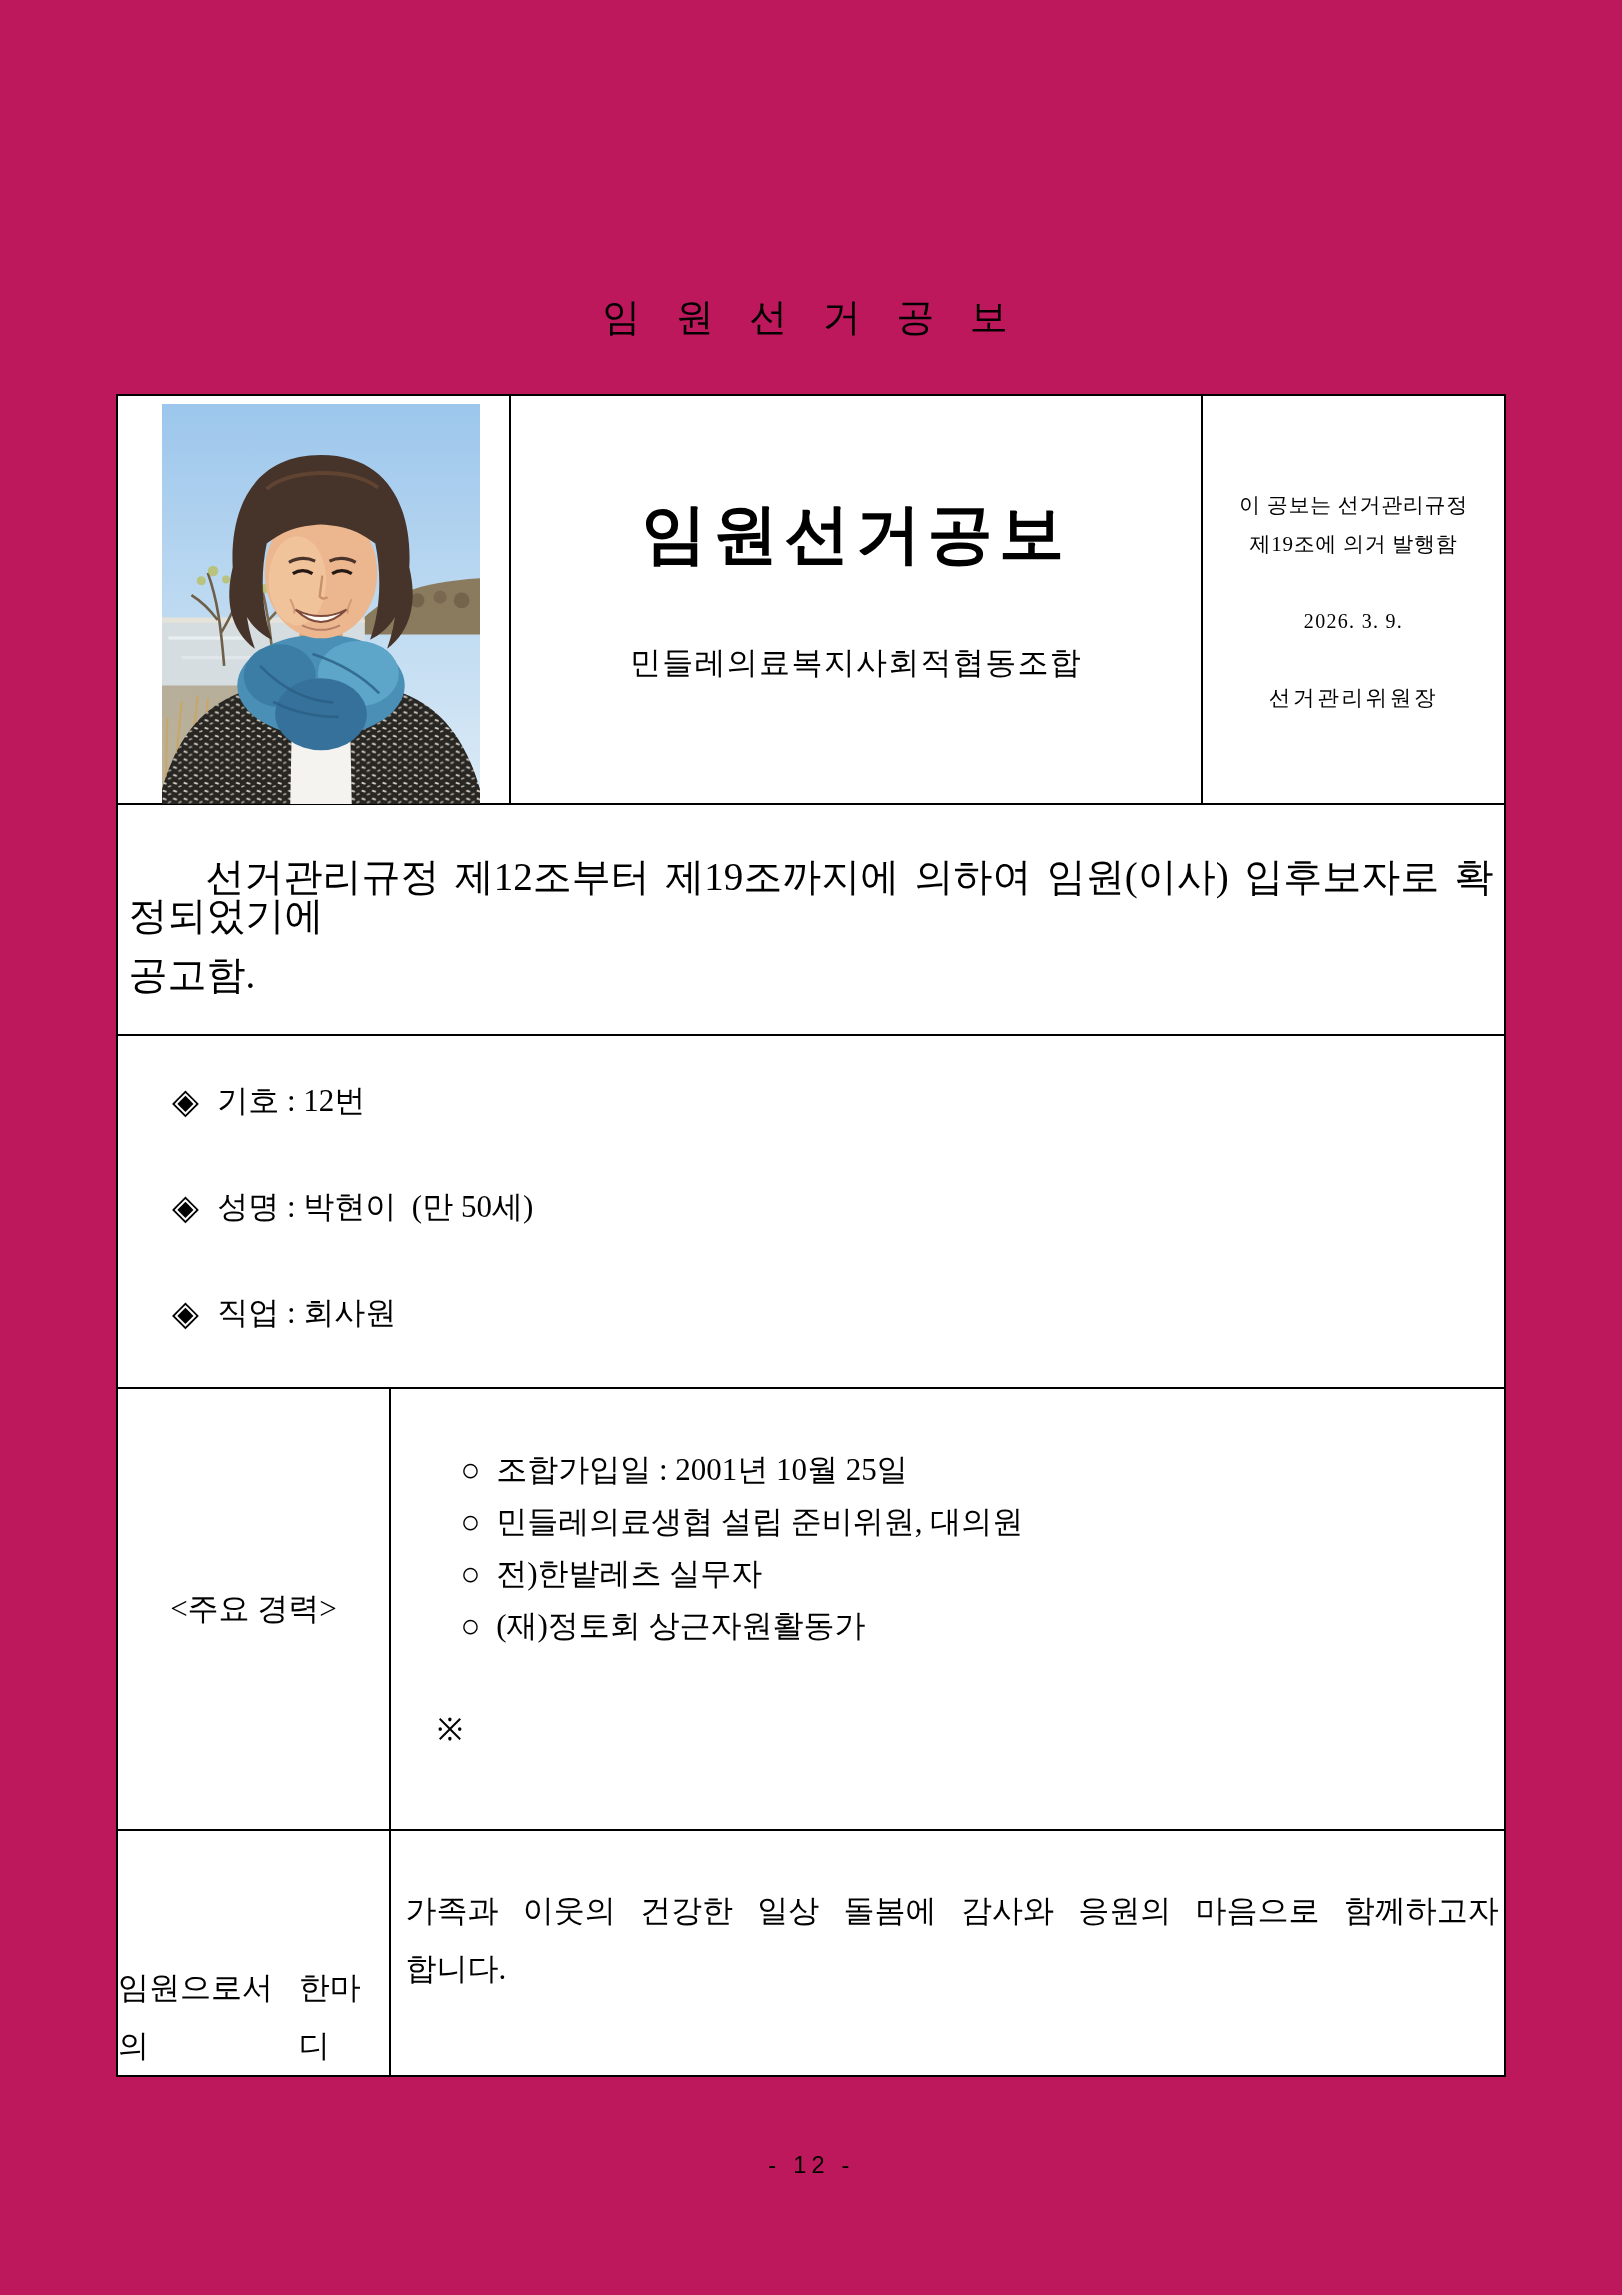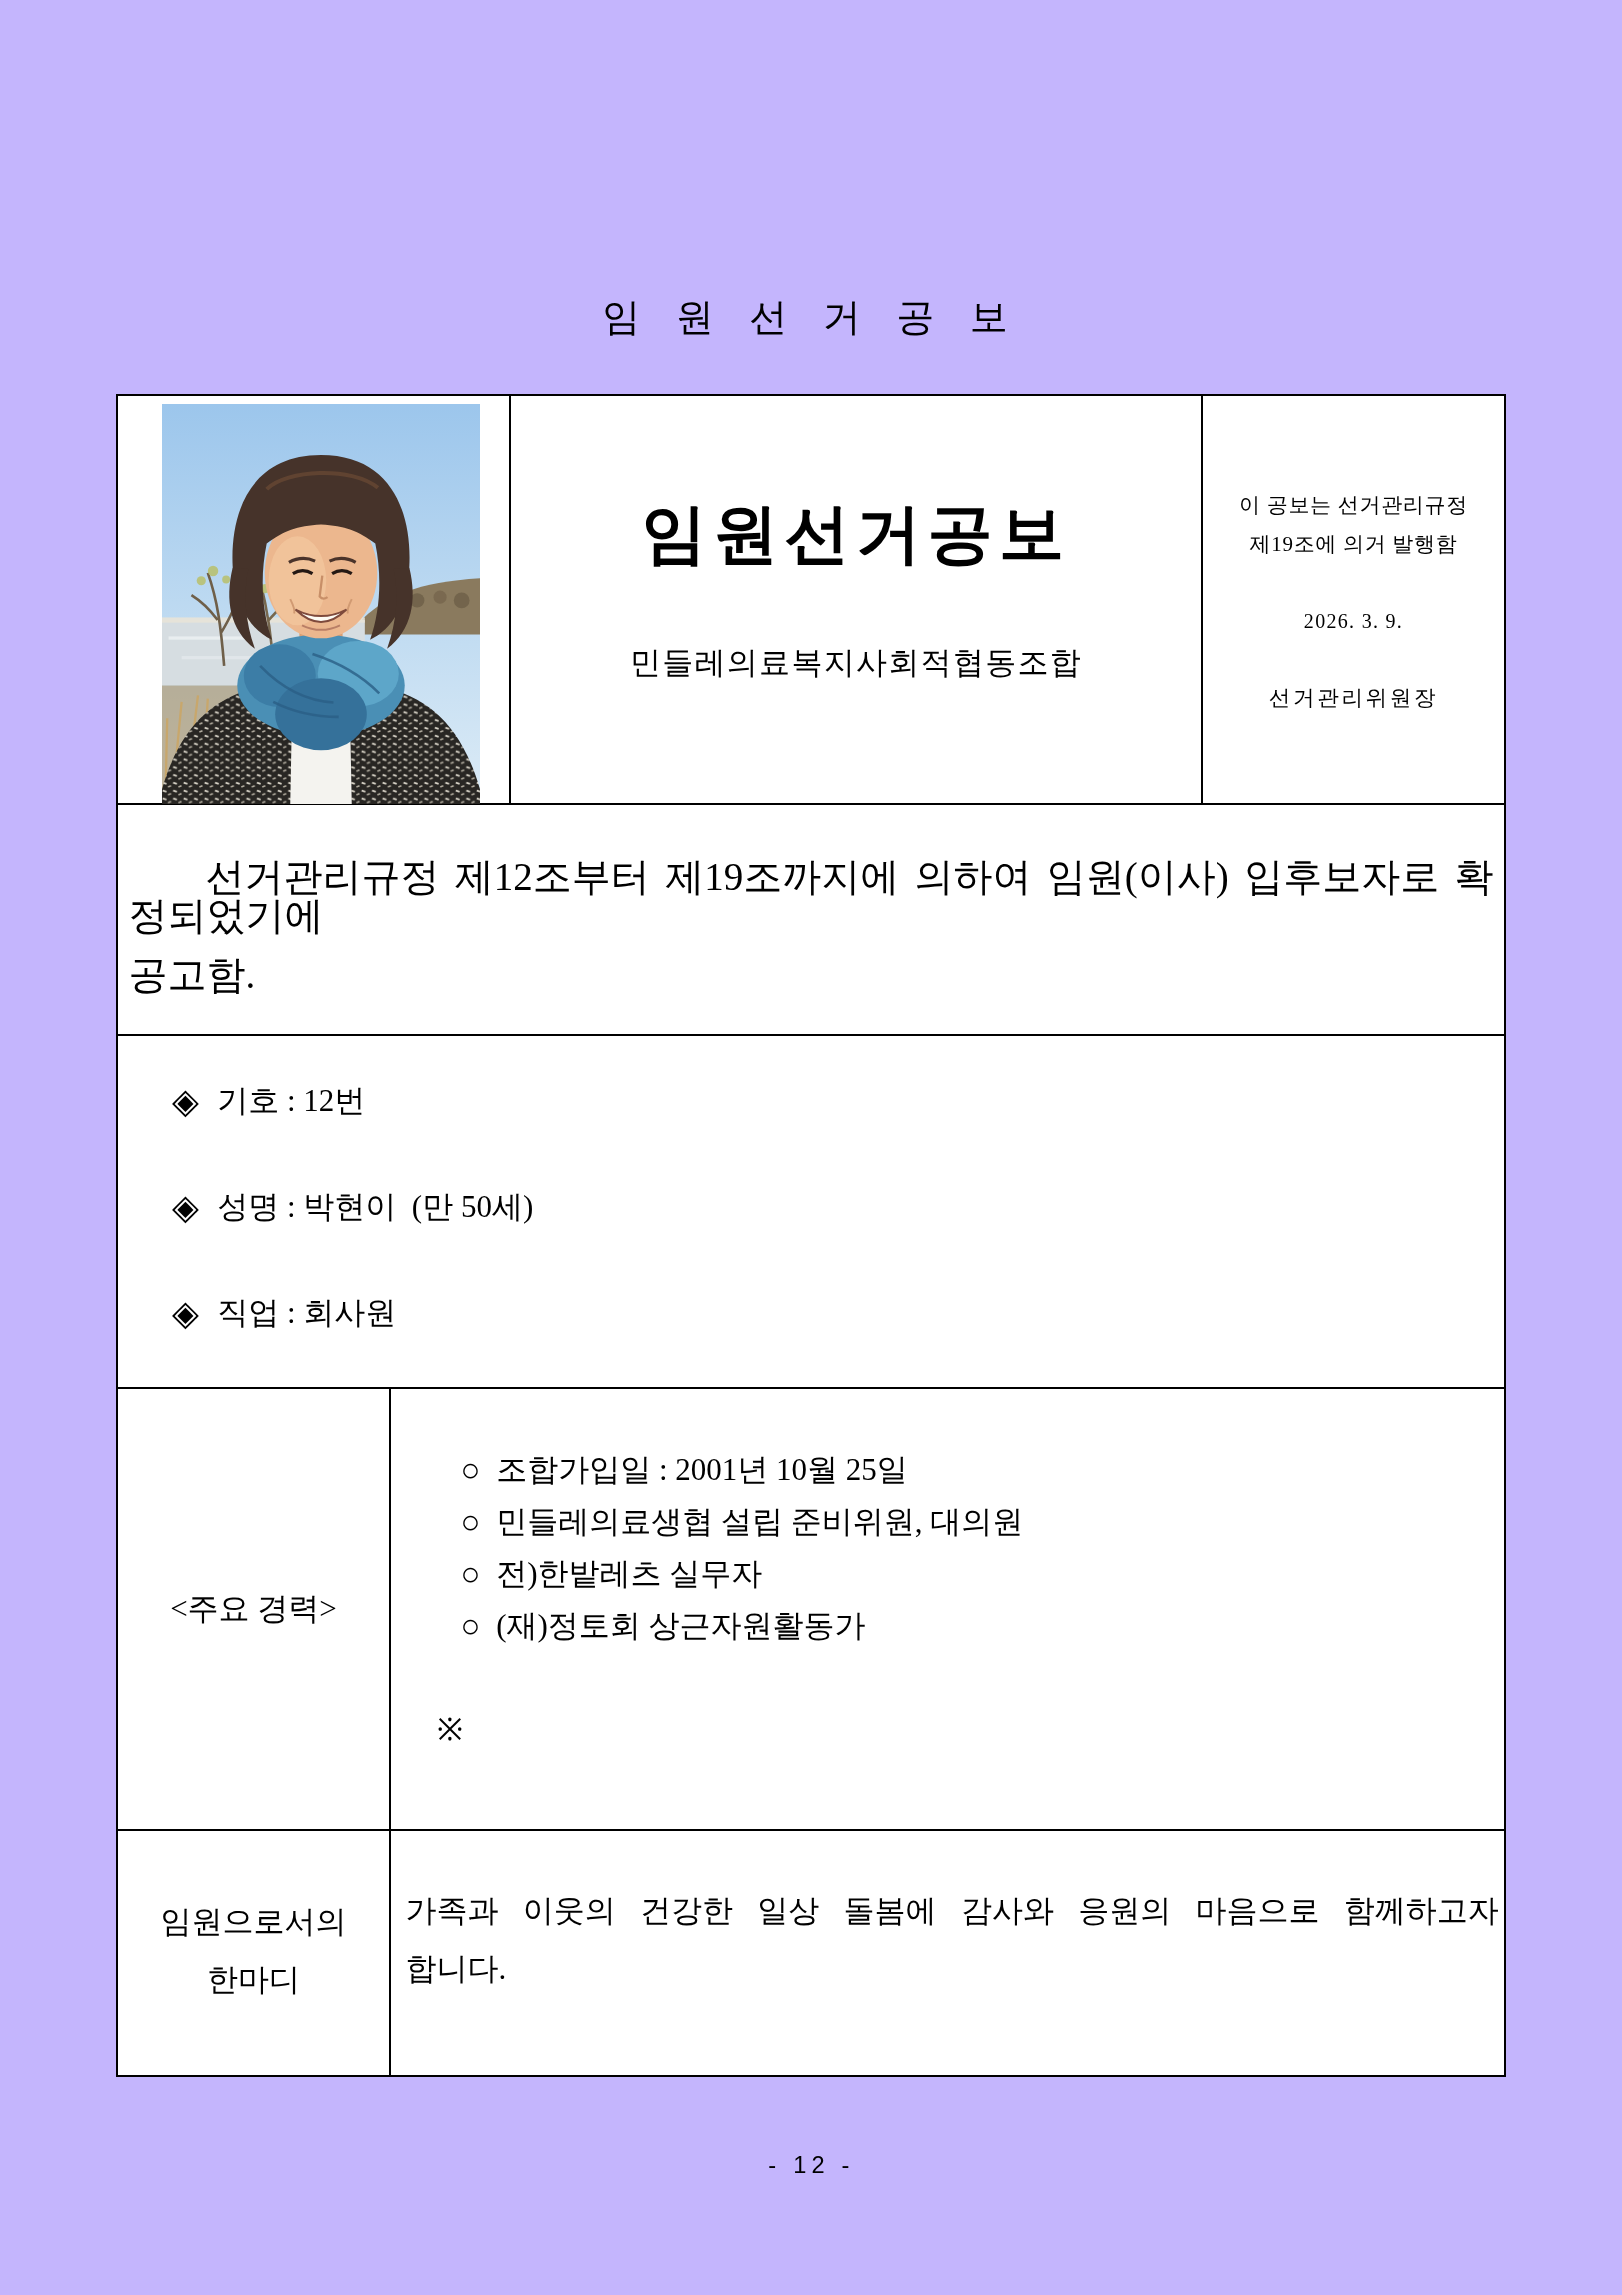--- a/index.html
+++ b/index.html
@@ -1,17 +1,17 @@
 <!DOCTYPE html>
 <html style="font-size:10.5px"><head>
 <meta charset="utf-8">
 <style>
   html,body{margin:0;padding:0;background:#ffffff;}
   .page{
-    position:relative;width:1623px;height:2295px;background:#c4b5fd;
+    position:relative;width:1623px;height:2295px;background:#be185d;
     font-family:"Liberation Serif","DejaVu Serif",serif;color:#000;overflow:hidden;
   }
   .doc-title{
     position:absolute;top:292px;left:0;width:100%;text-align:center;
     font-size:38px;letter-spacing:13px;font-weight:400;white-space:pre;
   }
   .main-table{
     position:absolute;left:116px;top:394px;width:1390px;height:1683px;
     border:2px solid #000;box-sizing:border-box;display:flex;flex-direction:column;background:#fff;
   }
@@ -45,21 +45,21 @@
   .diamond{font-size:35px;line-height:1;margin-right:18.3px;}
   .bullet-text{white-space:pre-wrap;}
   
   .career-label-cell{width:271px;display:flex;align-items:center;justify-content:center;font-size:31px;white-space:nowrap;}
   .career-cell{flex:1;padding:55px 6.5px 0 46px;font-size:31px;}
   .career-line{display:flex;align-items:center;height:52px;margin-left:23.6px;}
   .circle-bullet{font-size:33px;line-height:1;margin-right:15.7px;}
   .career-note{display:flex;align-items:center;height:52px;margin-top:50px;}
   .note-marker{font-size:31px;margin-right:14.4px;}
   
-  .closing-label-cell{width:271px;display:flex;flex-direction:column;align-items:center;padding-top:62px;font-size:31px;line-height:58px;}
+  .closing-label-cell{width:271px;display:flex;flex-direction:row;align-items:flex-end;padding-top:47px;font-size:31px;line-height:58px;}
   .closing-cell{flex:1;padding:51px 5.2px 0 14.4px;font-size:31px;line-height:58px;}
   .closing-l1{text-align:justify;text-align-last:justify;}
   .page-number{
     position:absolute;top:2152px;left:0;width:100%;text-align:center;
     font-family:"Liberation Sans","DejaVu Sans",sans-serif;font-size:23.6px;letter-spacing:5.2px;
   }
 </style>
 </head>
 <body>
 

